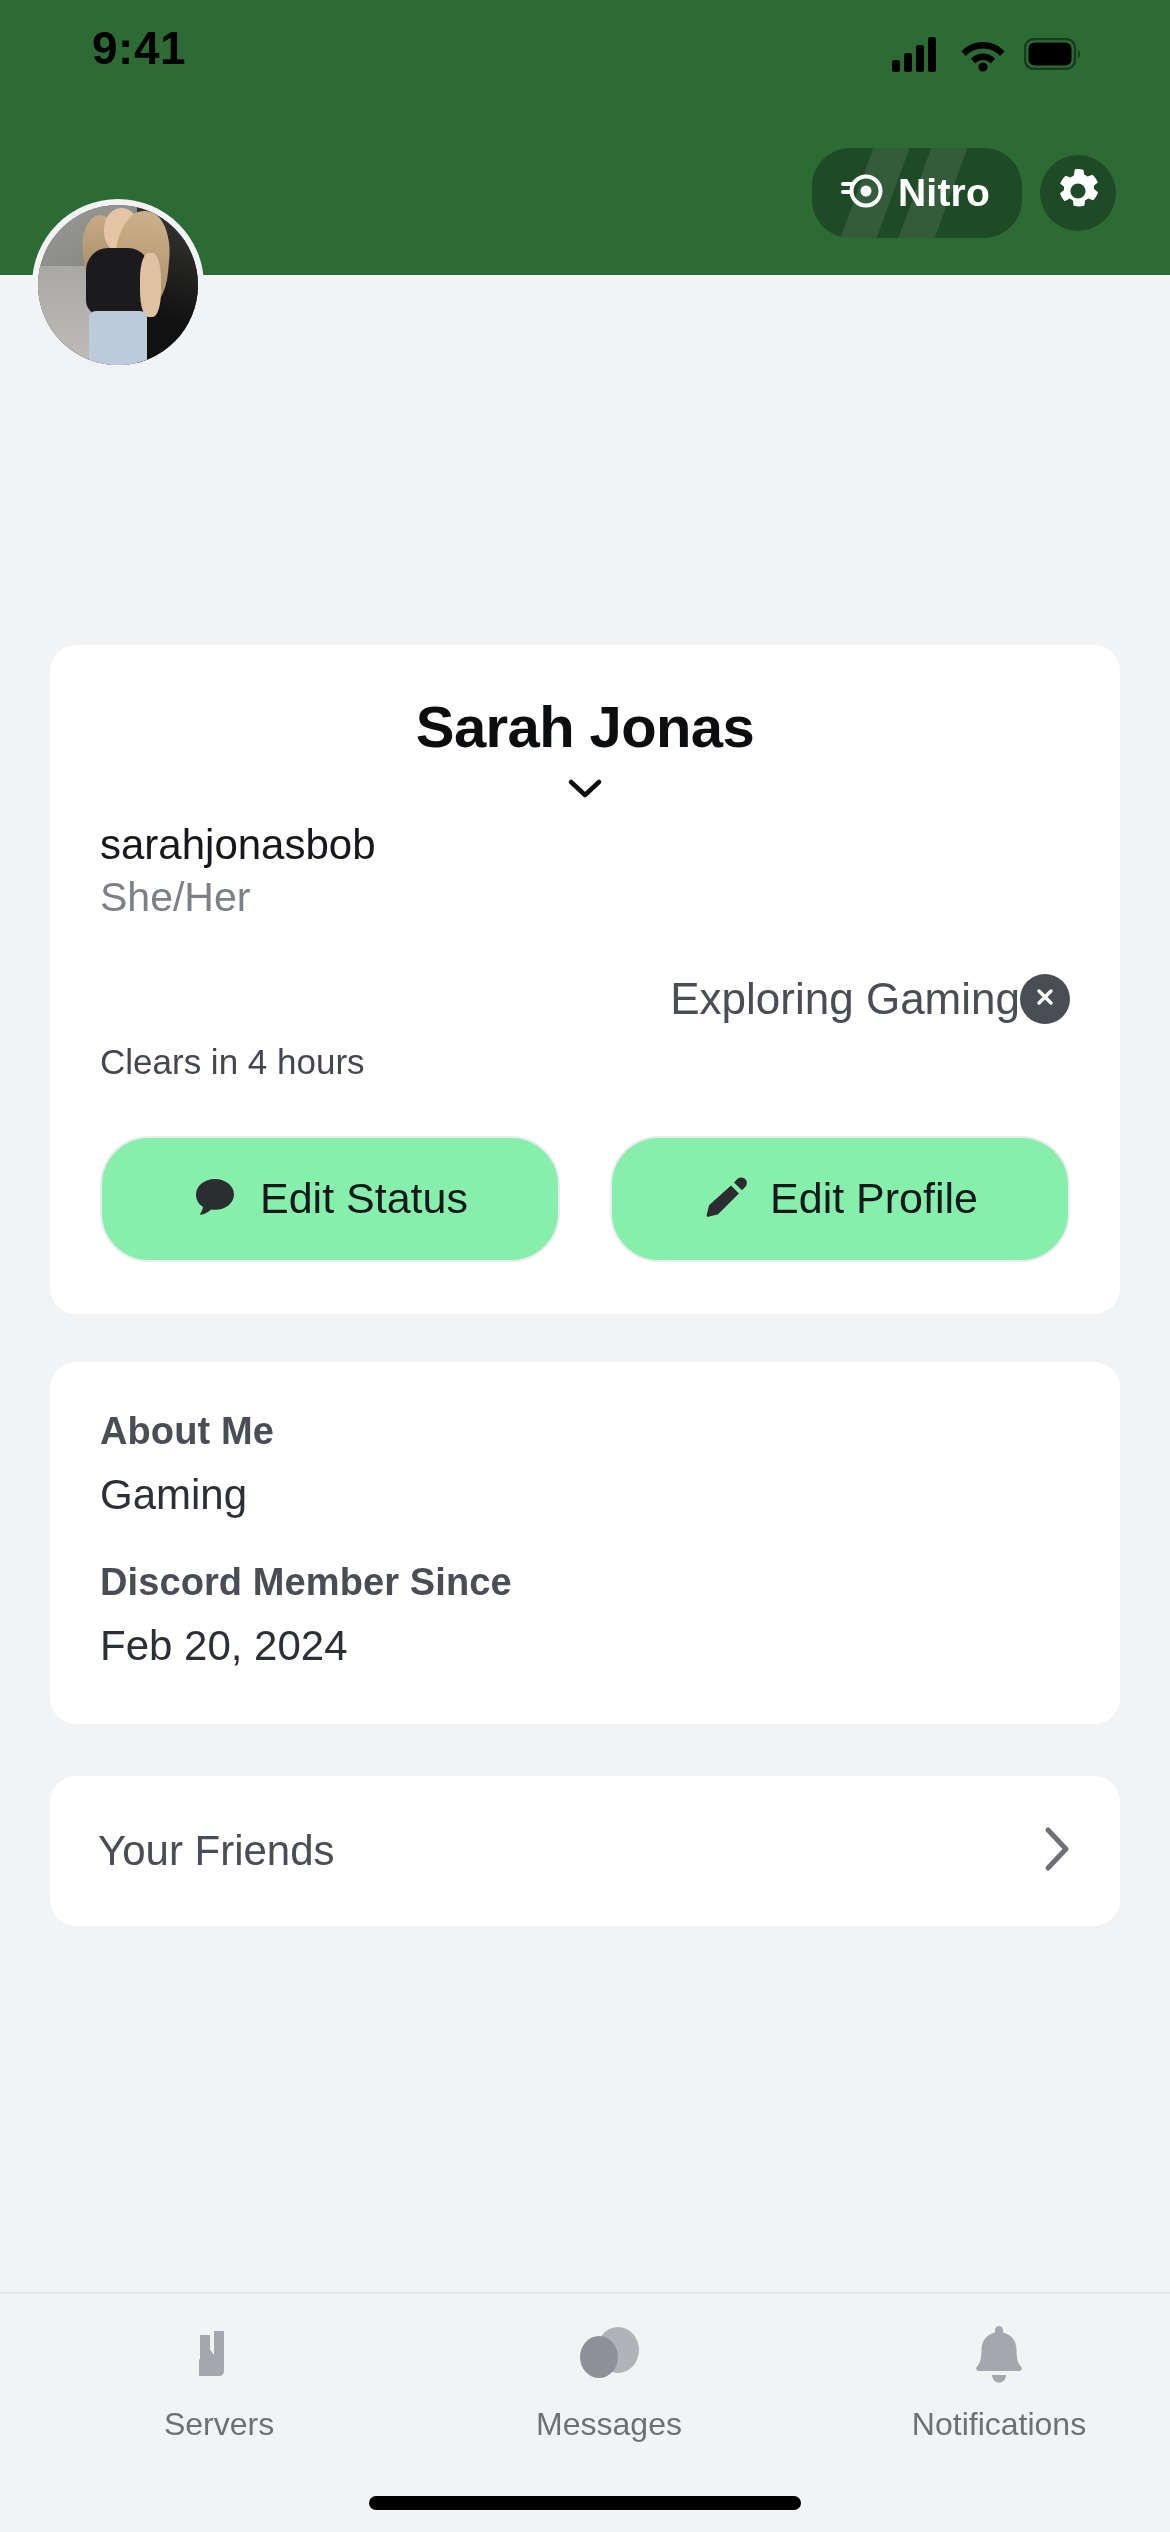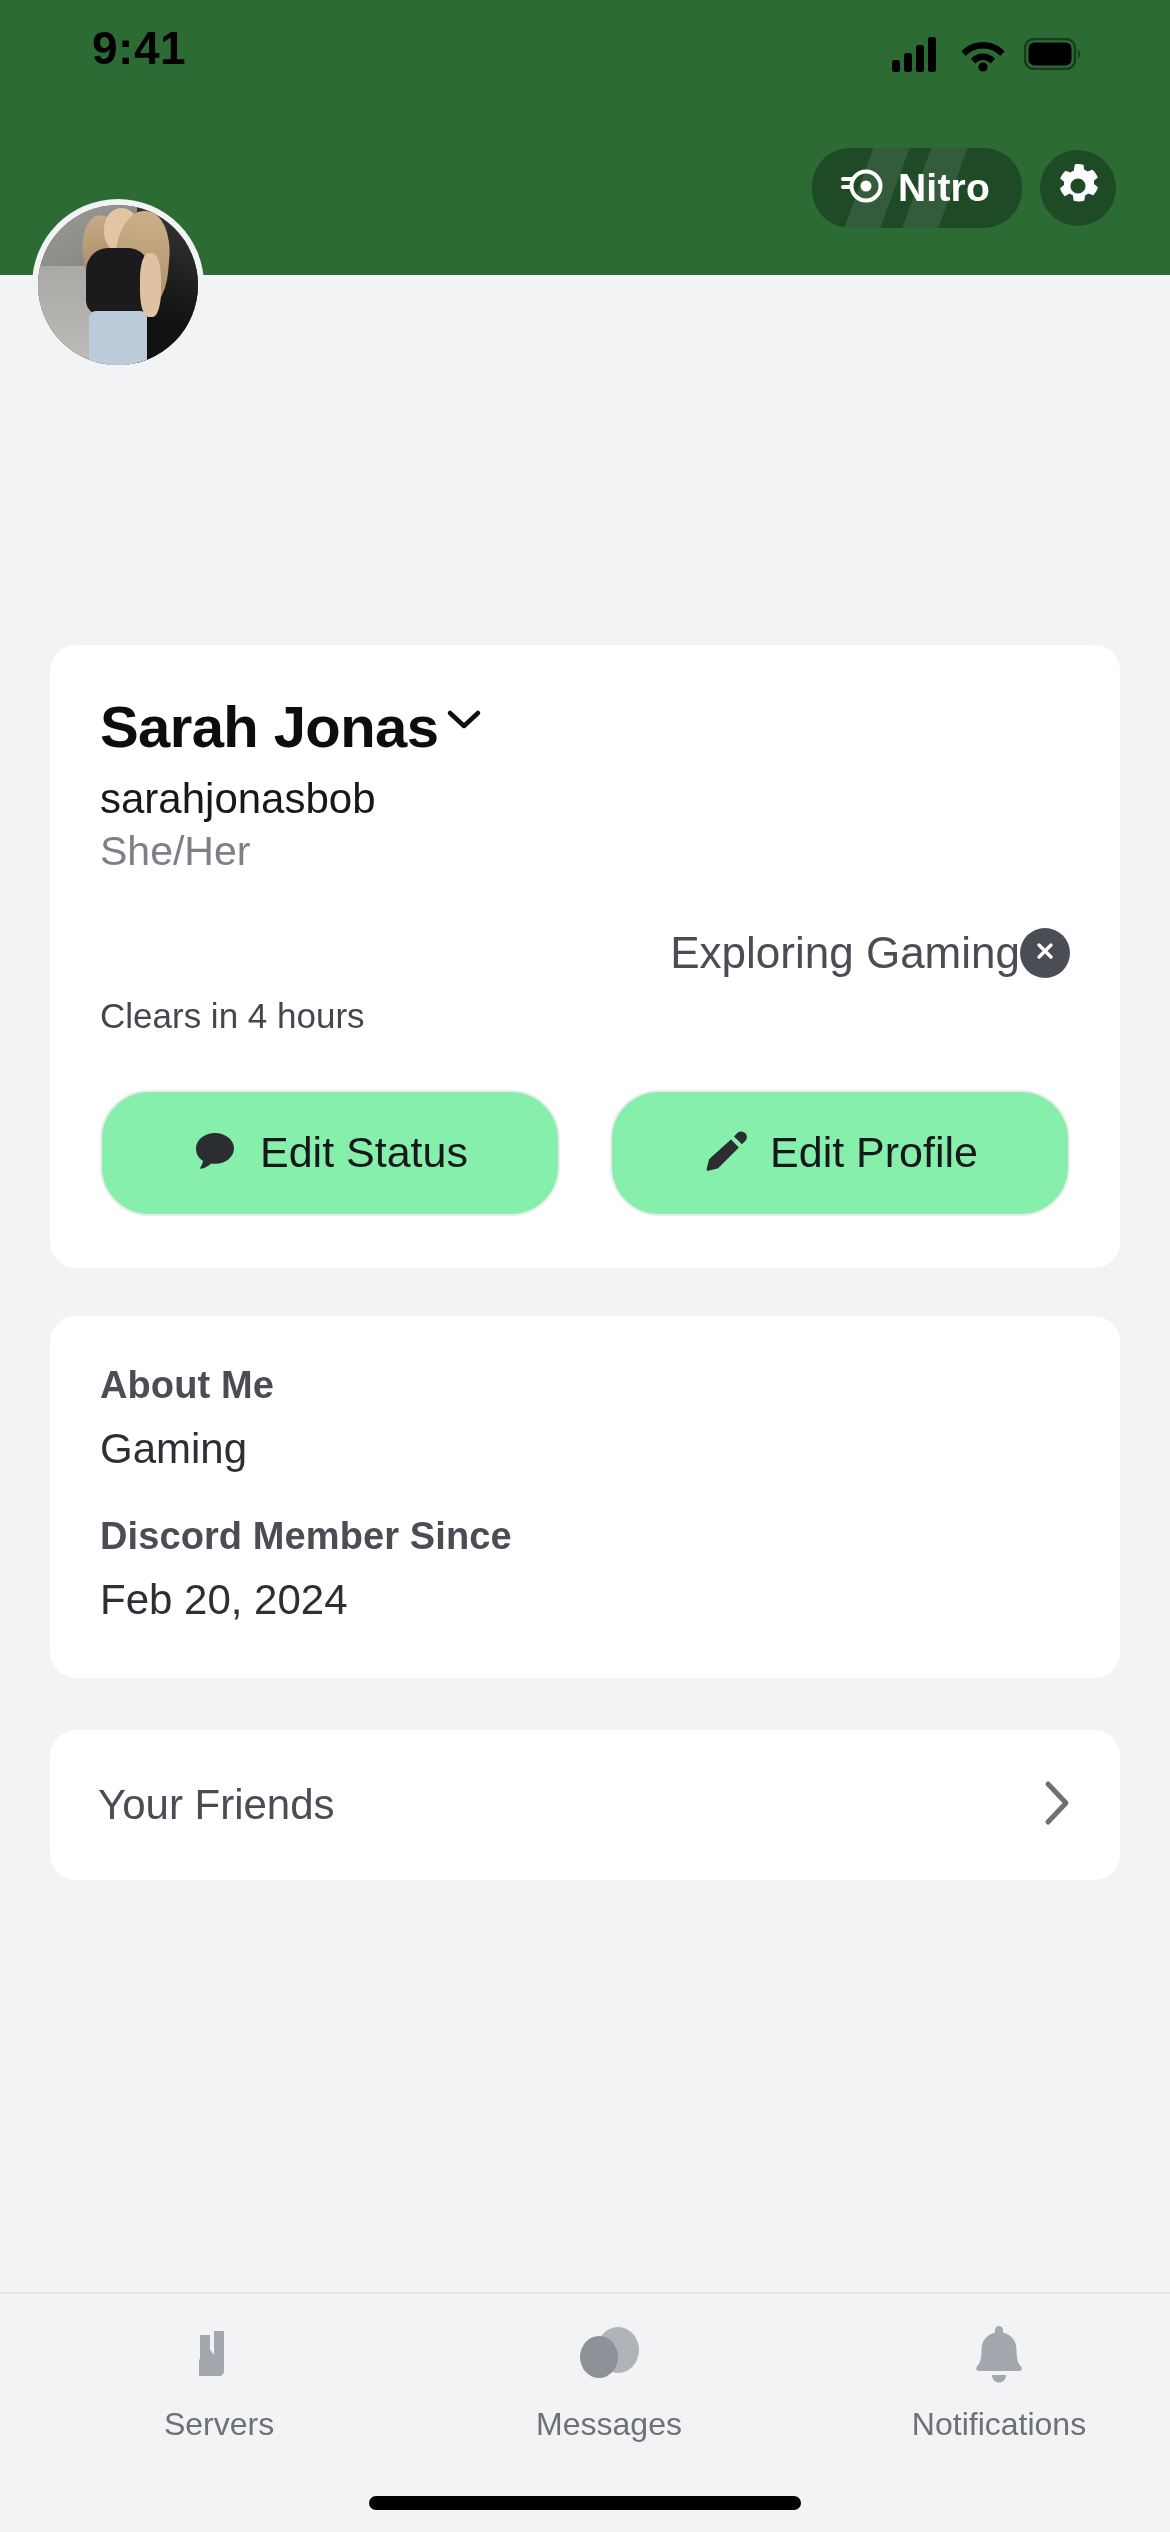--- a/index.html
+++ b/index.html
@@ -27,21 +27,21 @@
   }
   .sb-right{ display:flex; align-items:center; gap:17px; margin-top:12px; }
   .sb-right svg{ display:block; }
 
   .hdr-actions{
     position:absolute; top:148px; right:54px;
     display:flex; align-items:center; gap:18px;
   }
   .nitro-pill{
     position:relative; overflow:hidden;
-    height:80px; border-radius:38px;
+    height:90px; border-radius:38px;
     background:#1e4a25;
     display:flex; align-items:center; gap:14px;
     padding:0 32px 0 28px;
   }
   .nitro-pill .stripe{
     position:absolute; top:-20px; height:130px; width:34px;
     background:rgba(255,255,255,0.10);
     transform:rotate(20deg);
   }
   .nitro-pill .s1{ left:46px; }
@@ -89,21 +89,21 @@
     background:#bccbda; border-radius:12% 12% 6% 6%; }
 
   
   .content{ position:absolute; top:275px; left:0; width:1170px; }
   .card{
     background:#fff; border-radius:26px;
     margin:0 50px;
   }
   .card-profile{ margin-top:370px; padding:52px 50px 52px; }
 
-  .name-row{ display:flex; gap:8px; }
+  .name-row{ display:flex; align-items:center; gap:8px;flex-direction:column; }
   .name{
     font-size:58px; font-weight:700; color:#0c0d0e; letter-spacing:-0.6px;
     line-height:1.05;
   }
   .chev-down{ margin-top:10px; }
   .username{
     font-size:42px; color:#16181c; margin-top:16px; line-height:1.18;
   }
   .pronouns{
     font-size:41px; color:#7d8087; margin-top:4px; line-height:1.18;

